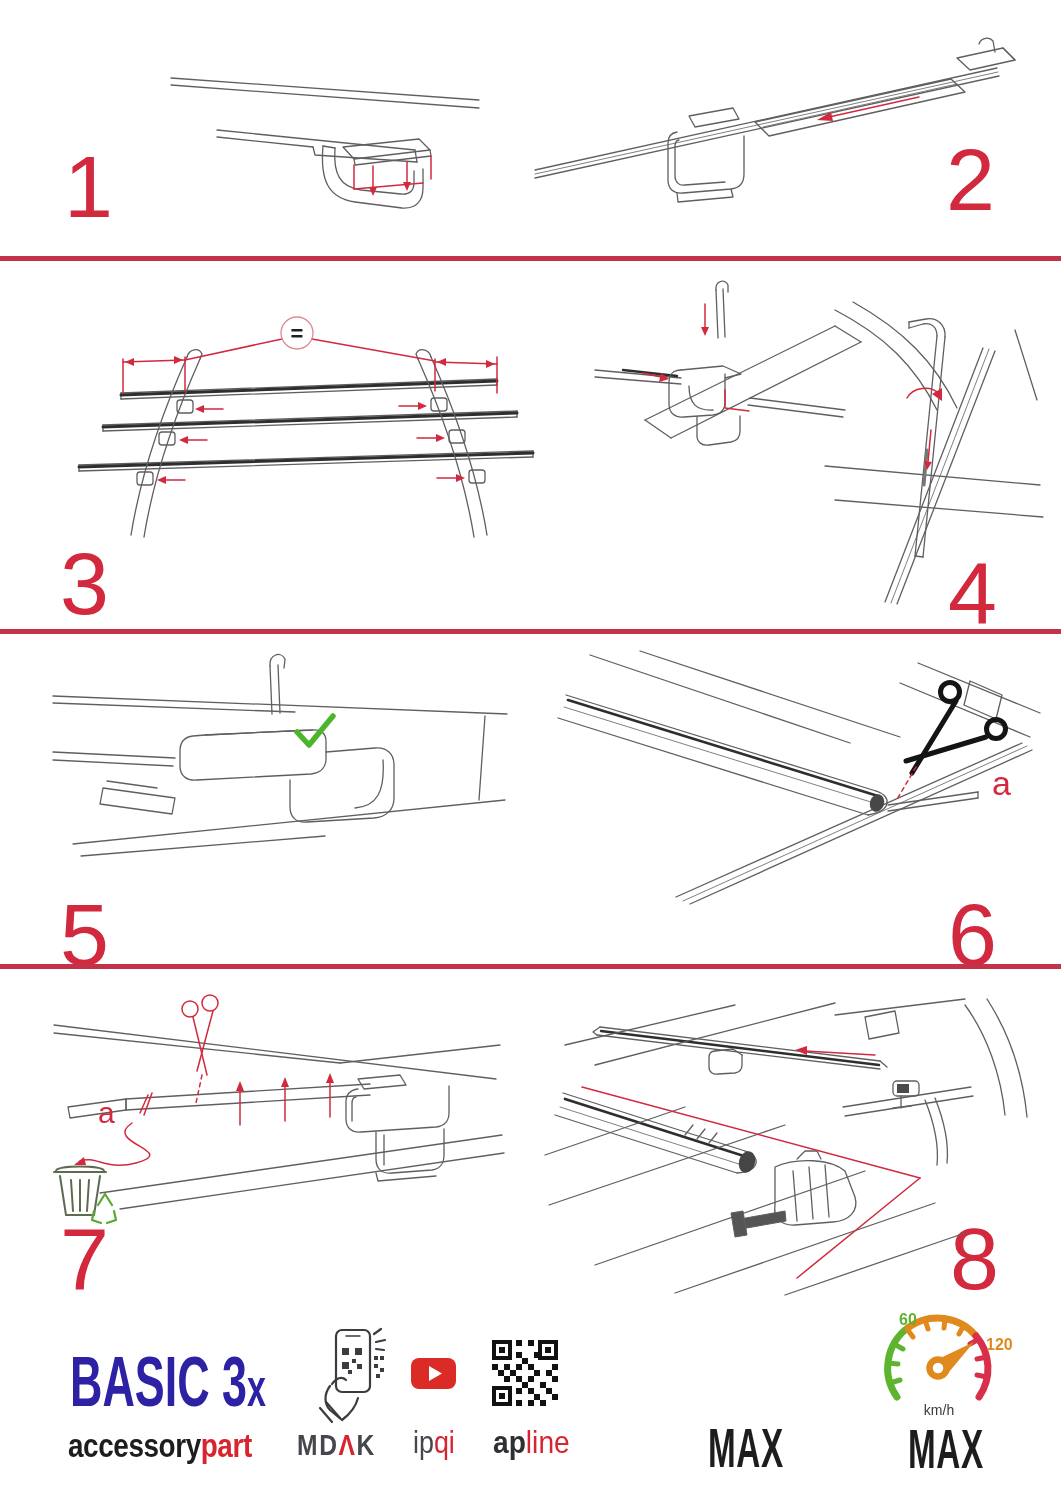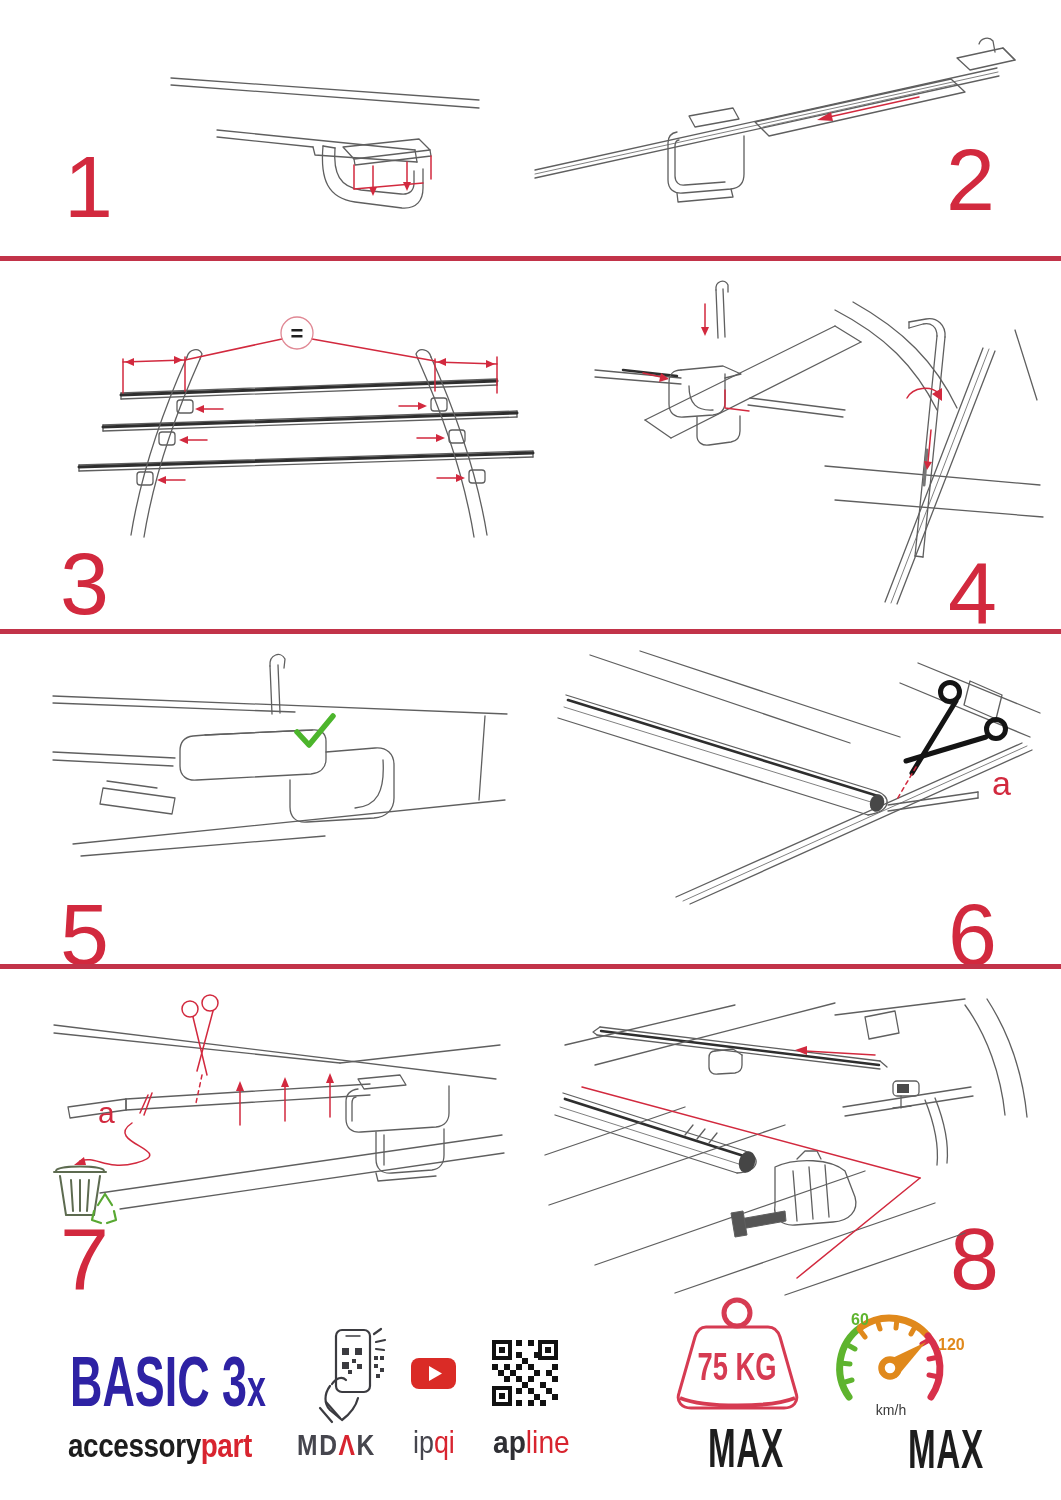--- a/index.html
+++ b/index.html
@@ -476,33 +476,23 @@
         <rect x="24" y="60" width="6" height="6"></rect>
           <rect x="36" y="60" width="6" height="6"></rect>
           <rect x="48" y="60" width="6" height="6"></rect>
       </g>
     </svg>
   </div>
   <div class="abs partner apline" style="left:493px;top:1424px">
     <span class="ap">ap</span><span class="pr">line</span>
   </div>
 
-  <div class="abs" style="left:670px;top:1298px">
-    <svg width="135" height="115" viewBox="0 0 135 115">
-      <g stroke="#d63b52" fill="none" stroke-width="3" stroke-linejoin="round">
-        <circle cx="67" cy="15" r="13" stroke-width="5"></circle>
-        <path d="M36,29 L98,29 C104,29 108,33 110,39 L126,95 C129,104 123,110 114,110 L21,110 C12,110 6,104 9,95 L25,39 C27,33 31,29 36,29 Z"></path>
-        <path d="M10,100 C35,110 100,110 125,100" stroke-width="4"></path>
-      </g>
-      <text transform="translate(67,82) scale(0.72,1)" text-anchor="middle" font-size="38" font-weight="bold" fill="#d63b52">75 KG</text>
-    </svg>
-  </div>
   <div class="abs maxlabel" style="left:708px;top:1419px">MAX</div>
 
-  <div class="abs" style="left:826px;top:1306px">
+  <div class="abs" style="left:874px;top:1306px">
     <svg width="150" height="120" viewBox="0 0 150 120">
       <g fill="none" stroke-linecap="round" stroke-width="7">
         <path d="M23,91 A50,50 0 0 1 35,21" stroke="#5eb42e"></path>
         <path d="M35,21 A50,50 0 0 1 102,30" stroke="#e0891c"></path>
         <path d="M102,30 A50,50 0 0 1 105,91" stroke="#d8304a"></path>
       </g>
       <g fill="none" stroke-width="5" stroke-linecap="round">
         <path d="M16,77 L26,74" stroke="#5eb42e"></path>
           <path d="M14,57 L24,58" stroke="#5eb42e"></path>
           <path d="M20,38 L29,43" stroke="#5eb42e"></path>

